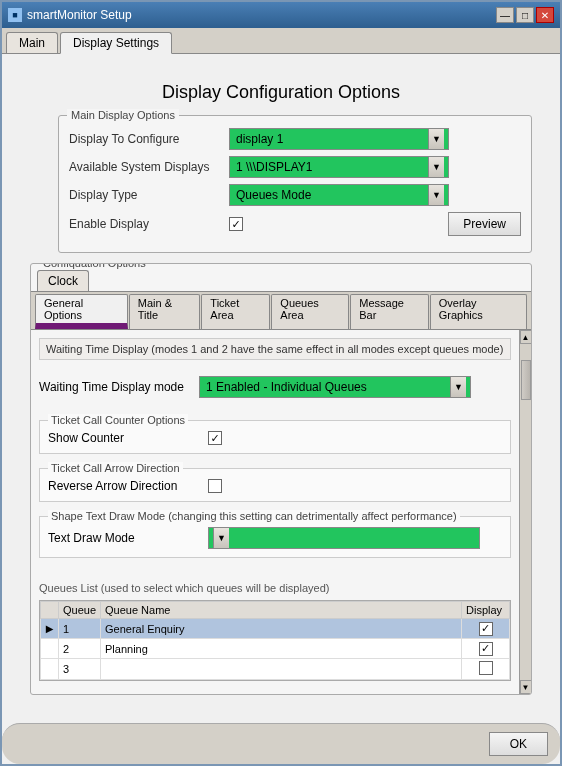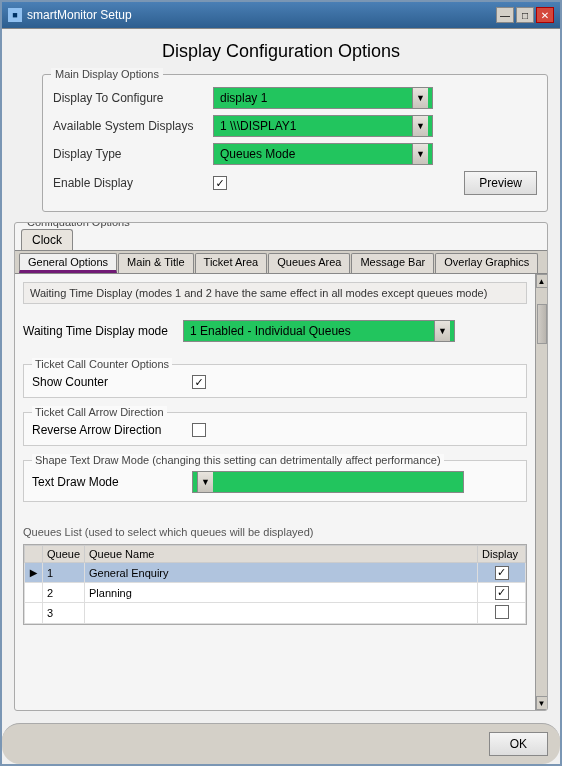--- a/index.html
+++ b/index.html
@@ -75,21 +75,21 @@
     }
     .tab.active {
       background: #f0f0f0;
       border-bottom: 1px solid #f0f0f0;
       z-index: 1;
       margin-bottom: -1px;
     }
     .content-area {
       background: #f0f0f0;
       flex: 1;
-      padding: 12px;
+      padding: 28px;
       border-top: 1px solid #888;
       display: flex;
       flex-direction: column;
       overflow: hidden;
     }
     .page-title {
       text-align: center;
       font-size: 18px;
       font-weight: normal;
       color: #000;
@@ -217,21 +217,21 @@
       border: 1px solid #888;
       border-bottom: none;
       background: #e0dcd6;
       cursor: pointer;
       font-size: 11px;
       border-radius: 2px 2px 0 0;
       margin-top: 2px;
     }
     .inner-tab.active {
       background: #f0f0f0;
-      border-bottom: 3px solid #701a75;
+      border-bottom: 6px solid #701a75;
       z-index: 1;
     }
     .tab-content {
       flex: 1;
       overflow: hidden;
       display: flex;
       flex-direction: column;
     }
     .tab-inner {
       flex: 1;
@@ -370,20 +370,24 @@
       <div class="title-icon">■</div>
       <span class="title-text">smartMonitor Setup</span>
     </div>
     <div class="window-controls">
       <div class="win-btn">—</div>
       <div class="win-btn">□</div>
       <div class="win-btn close">✕</div>
     </div>
   </div>
 
+  <div class="tab-bar">
+    <div class="tab">Main</div>
+    <div class="tab active">Display Settings</div>
+  </div>
 
   <div class="content-area">
     <div class="page-title">Display Configuration Options</div>
 
     <div class="section-group">
       <span class="section-legend">Main Display Options</span>
 
       <div class="form-row">
         <div class="form-label">Display To Configure</div>
         <div class="form-control">

